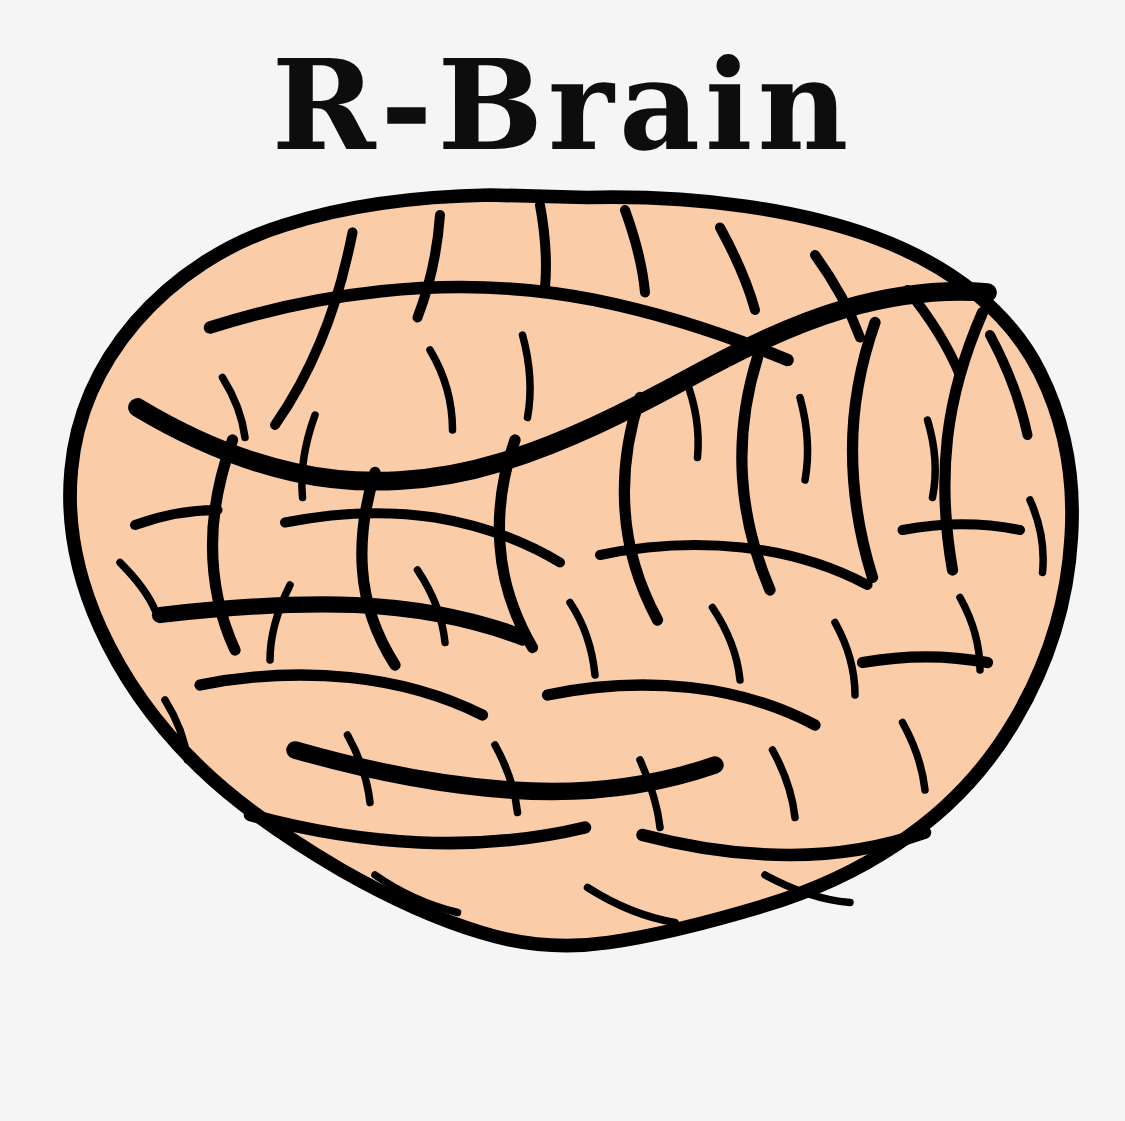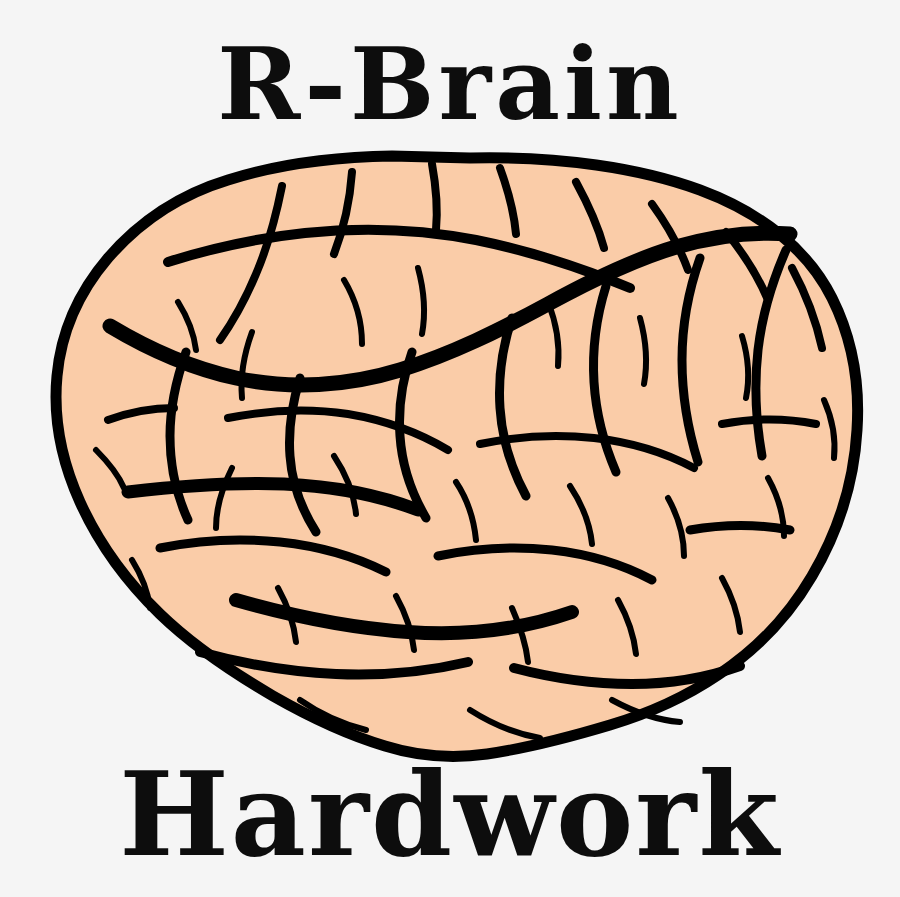--- a/index.html
+++ b/index.html
@@ -159,15 +159,14 @@
           <path stroke-width="6" d="M 470,710 C 492,724 516,734 540,738"></path>
           <path stroke-width="6" d="M 612,700 C 634,712 656,720 680,722"></path>
           <path stroke-width="6" d="M 178,302 C 188,318 194,334 196,350"></path>
           <path stroke-width="6" d="M 96,450 C 108,462 118,474 124,488"></path>
           <path stroke-width="6" d="M 824,400 C 832,418 836,438 834,458"></path>
         </g>
       </g>
     </svg>
   </div>
 
-  <div class="logo-text" id="title-bottom" style="color: rgb(13, 13, 13);">Hardwork</div>
 
 </div>
 
 </body></html>

